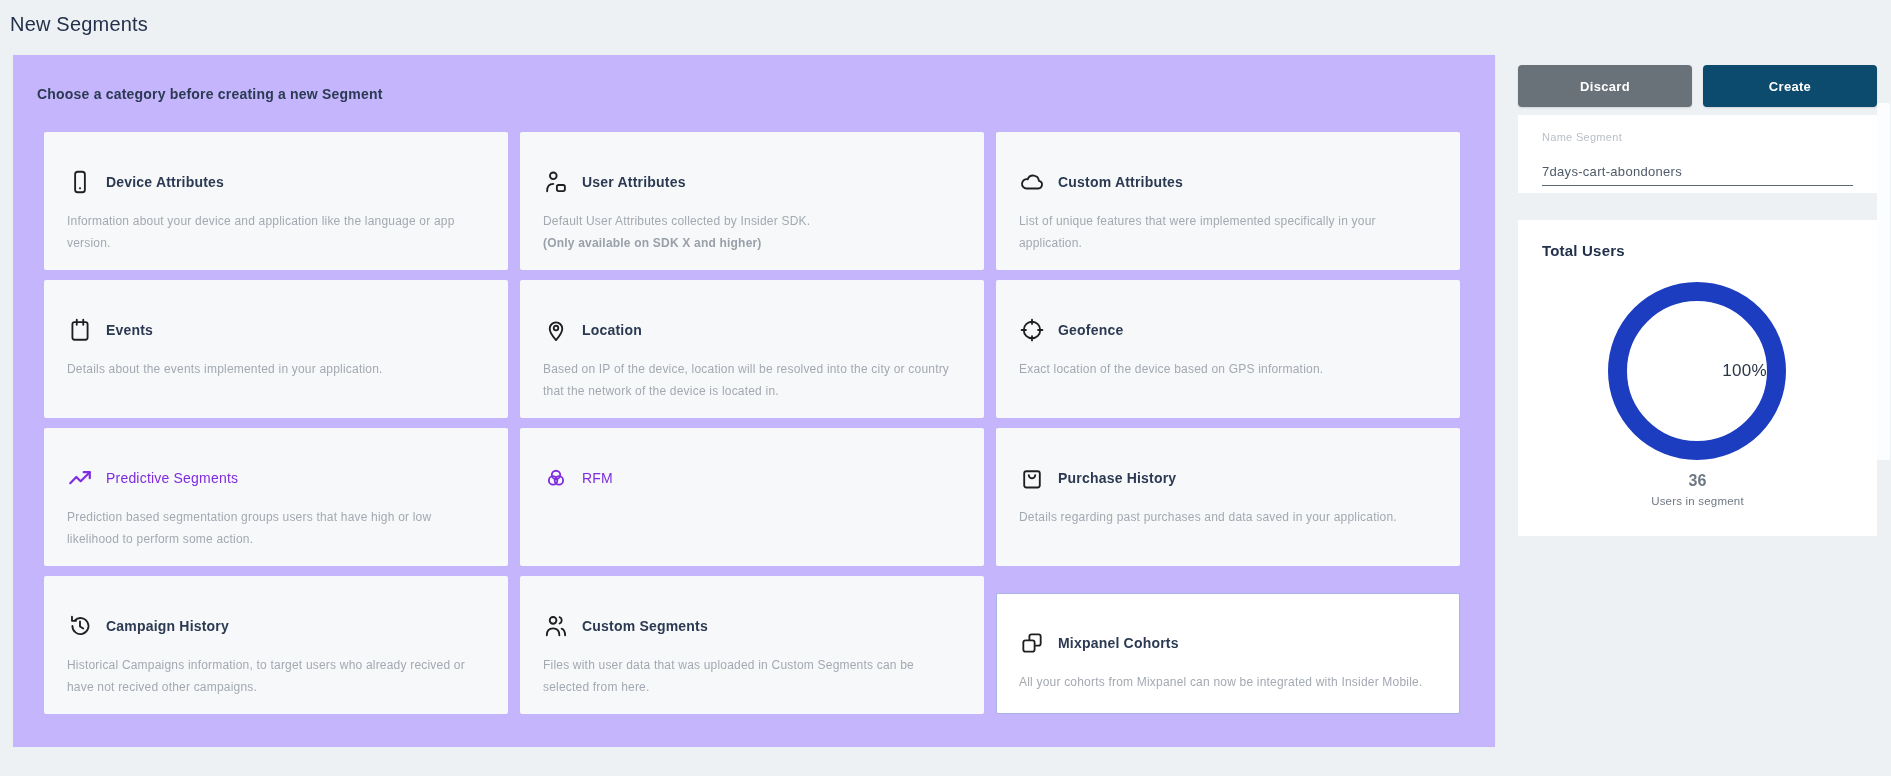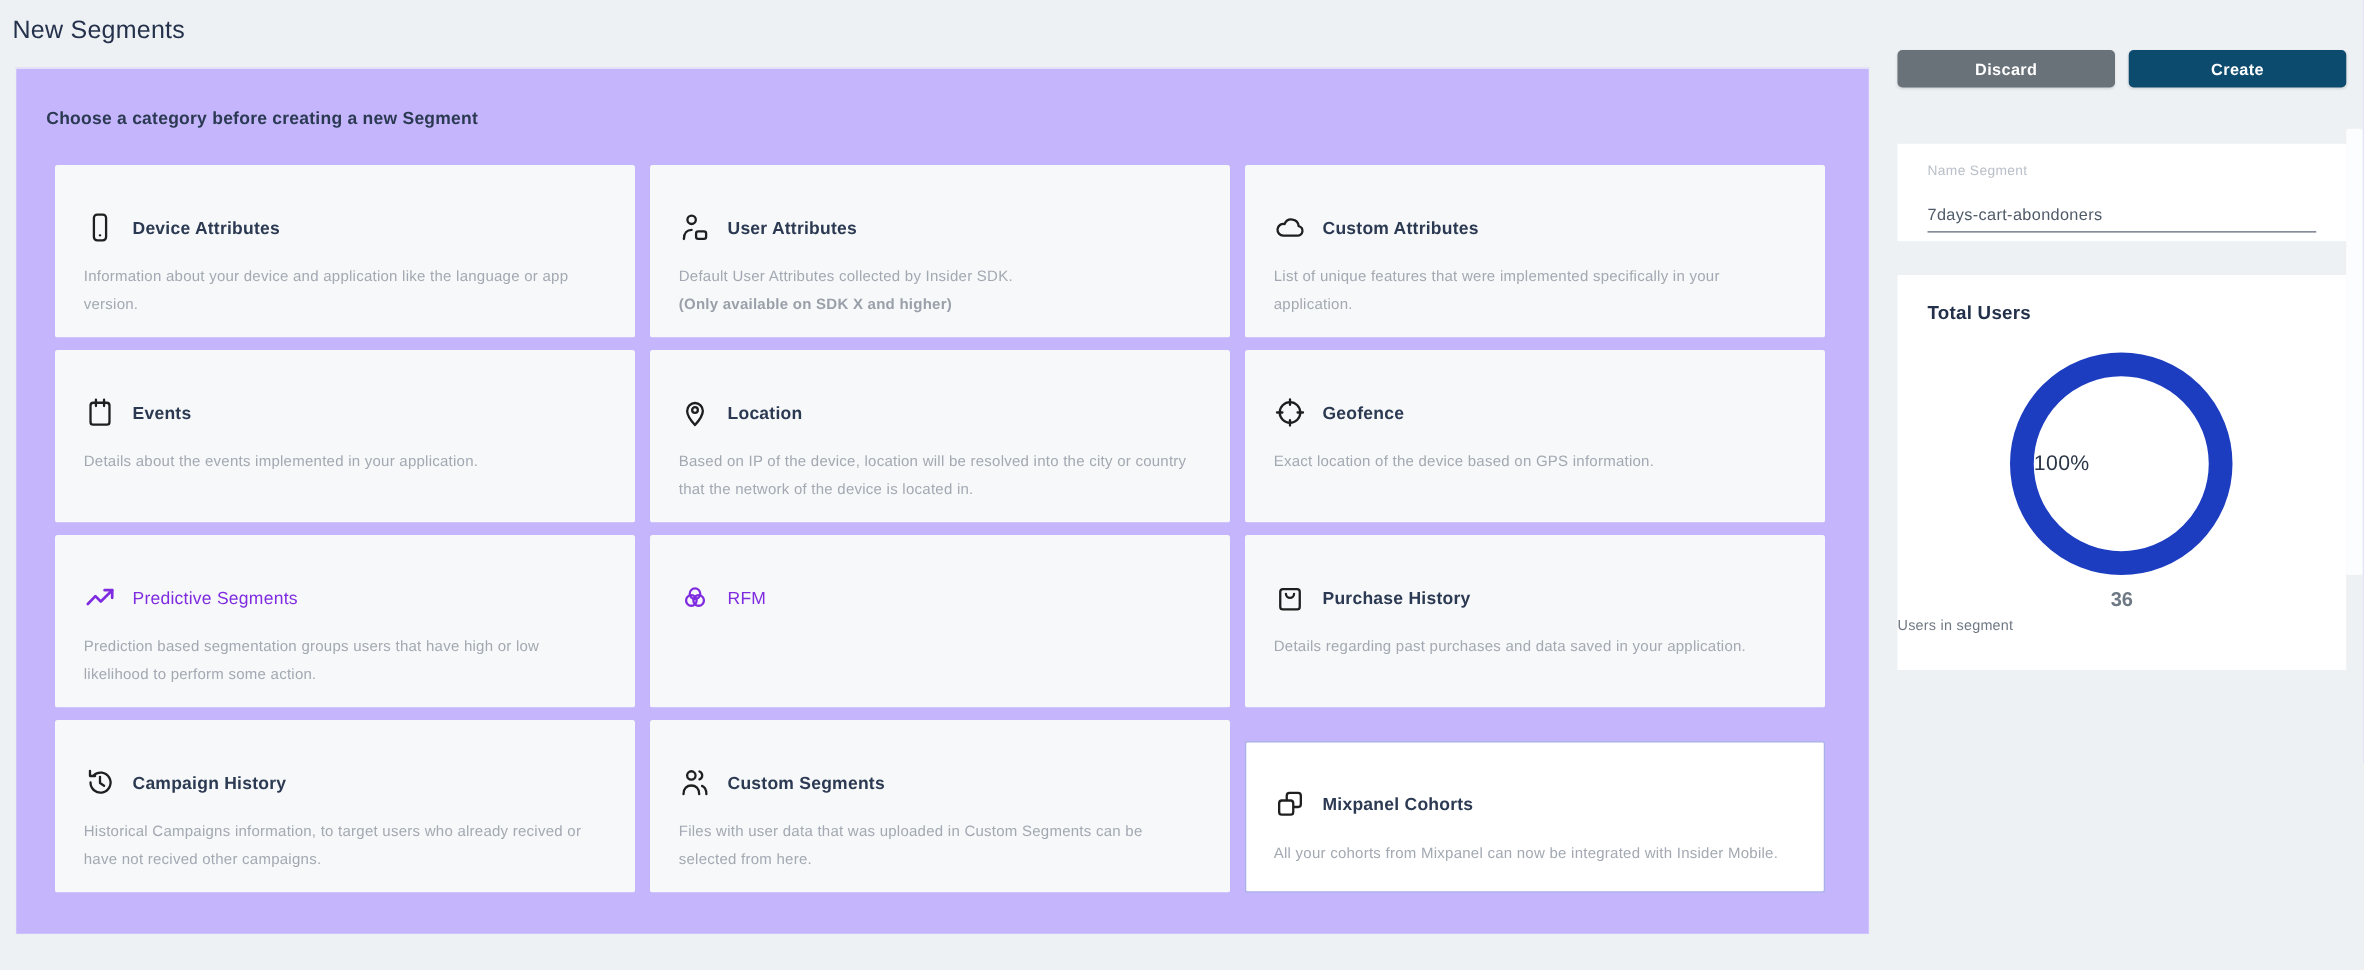--- a/index.html
+++ b/index.html
@@ -36,21 +36,21 @@
   .card-head { display:flex; align-items:center; gap:13px; }
   .card-icon { width:26px; height:26px; flex:0 0 26px; color:#1f1f1f; display:flex; }
   .card-icon svg { width:26px; height:26px; }
   .card-title { font-size:14px; font-weight:600; color:#2b3a52; letter-spacing:.2px; }
   .cat-card.accent .card-title { color:#7f2ce0; font-weight:500; }
   .cat-card.accent .card-icon { color:#7f2ce0; }
   .card-desc { margin-top:15px; font-size:12px; color:#a3a9b2; line-height:22px; letter-spacing:.2px; }
   .card-desc .line.bold { font-weight:700; color:#9aa0a9; }
 
   .btn {
-    position:absolute; top:40px; width:174px; height:30px;
+    position:absolute; top:65px; width:174px; height:42px;
     border:none; border-radius:4px; color:#ffffff;
     font-family:"Liberation Sans", sans-serif;
     font-size:13px; font-weight:700; letter-spacing:.3px; cursor:pointer;
     box-shadow:0 1px 2px rgba(0,0,0,.12);
   }
   .btn-discard { left:1518px; background:#697179; }
   .btn-create { left:1703px; background:#0c4a6e; }
 
   .name-card {
     position:absolute; left:1518px; top:115px; width:359px; height:78px;
@@ -68,30 +68,30 @@
     position:absolute; left:1518px; top:220px; width:359px; height:316px;
     background:#ffffff;
   }
   .total-title {
     position:absolute; left:24px; top:22px;
     font-size:15px; font-weight:700; color:#22304a; letter-spacing:.2px;
   }
   .donut {
     position:absolute; left:90px; top:62px; width:178px; height:178px;
     border:19px solid #1d3dc1; border-radius:50%;
-    display:flex; align-items:center; justify-content:flex-start;
+    display:flex; align-items:center; justify-content:flex-end;
   }
   .donut-pct { font-size:17px; font-weight:500; color:#2b3647; letter-spacing:.3px; }
   .total-count {
     position:absolute; left:0; top:252px; width:100%;
     text-align:center; font-size:16px; font-weight:600; color:#6e7884;
   }
   .total-caption {
     position:absolute; left:0; top:275px; width:100%;
-    text-align:left; font-size:11.5px; color:#6e7884; letter-spacing:.2px;
+    text-align:center; font-size:11.5px; color:#6e7884; letter-spacing:.2px;
   }
 
   .scroll-thumb {
     position:absolute; left:1877px; top:103px; width:13px; height:357px;
     background:#fcfdfe; border-radius:2px;
   }
 </style>
 </head>
 <body>
 

